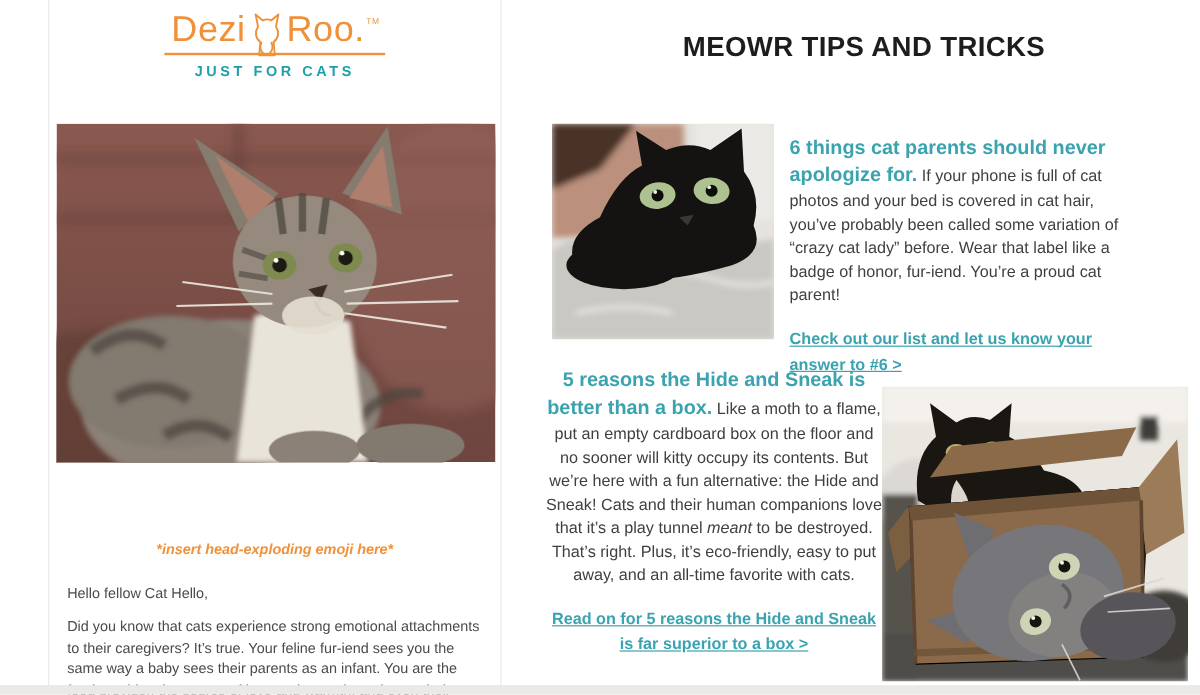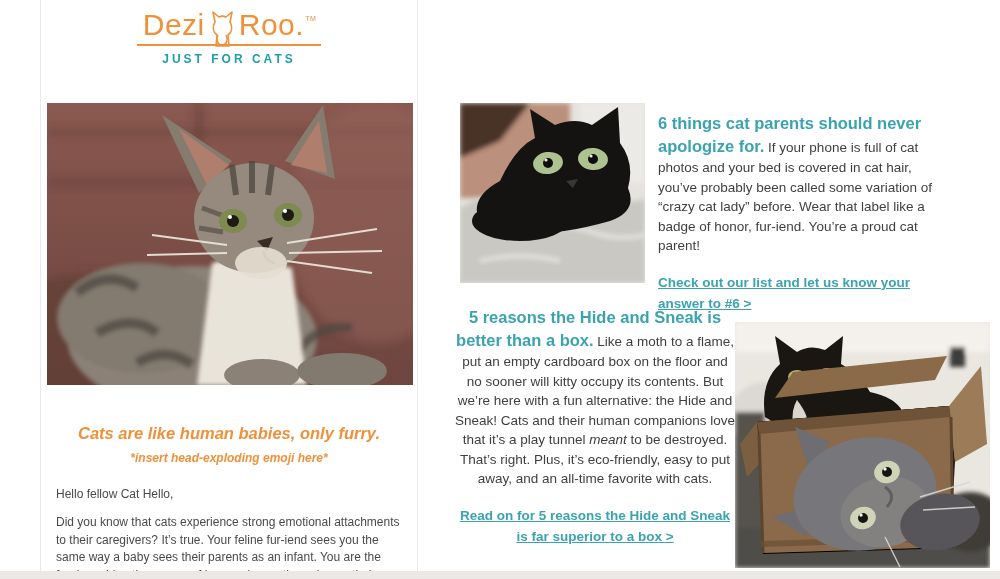--- a/index.html
+++ b/index.html
@@ -129,26 +129,26 @@
             <path d="M180,142 L105,132"></path>
               <path d="M180,150 L100,152"></path>
           </g>
         </g>
 
         <ellipse cx="215" cy="272" rx="38" ry="16" fill="#8b8177"></ellipse>
         <ellipse cx="295" cy="268" rx="45" ry="18" fill="#837a6f"></ellipse>
       </svg>
     </div>
 
-    <div class="headline">Cats are like human babies, only furry.</div>
     <div class="subheadline">*insert head-exploding emoji here*</div>
     <p class="greeting">Hello fellow Cat Hello,</p>
     <p class="left-body">Did you know that cats experience strong emotional attachments to their caregivers? It’s true. Your feline fur-iend sees you the same way a baby sees their parents as an infant. You are the food provider, the source of love and warmth, and even their protector.</p>
   </div>
 
+  <h1 class="rc-title">MEOWR TIPS AND TRICKS</h1>
 
   <div class="a1-photo">
     <svg viewBox="0 0 185 180" width="185" height="180">
       <defs>
           <filter id="b1">
             <feGaussianBlur stdDeviation="2.5"></feGaussianBlur>
           </filter>
         </defs>
       <rect width="185" height="180" fill="#e6e3de"></rect>
       <g filter="url(#b1)">

